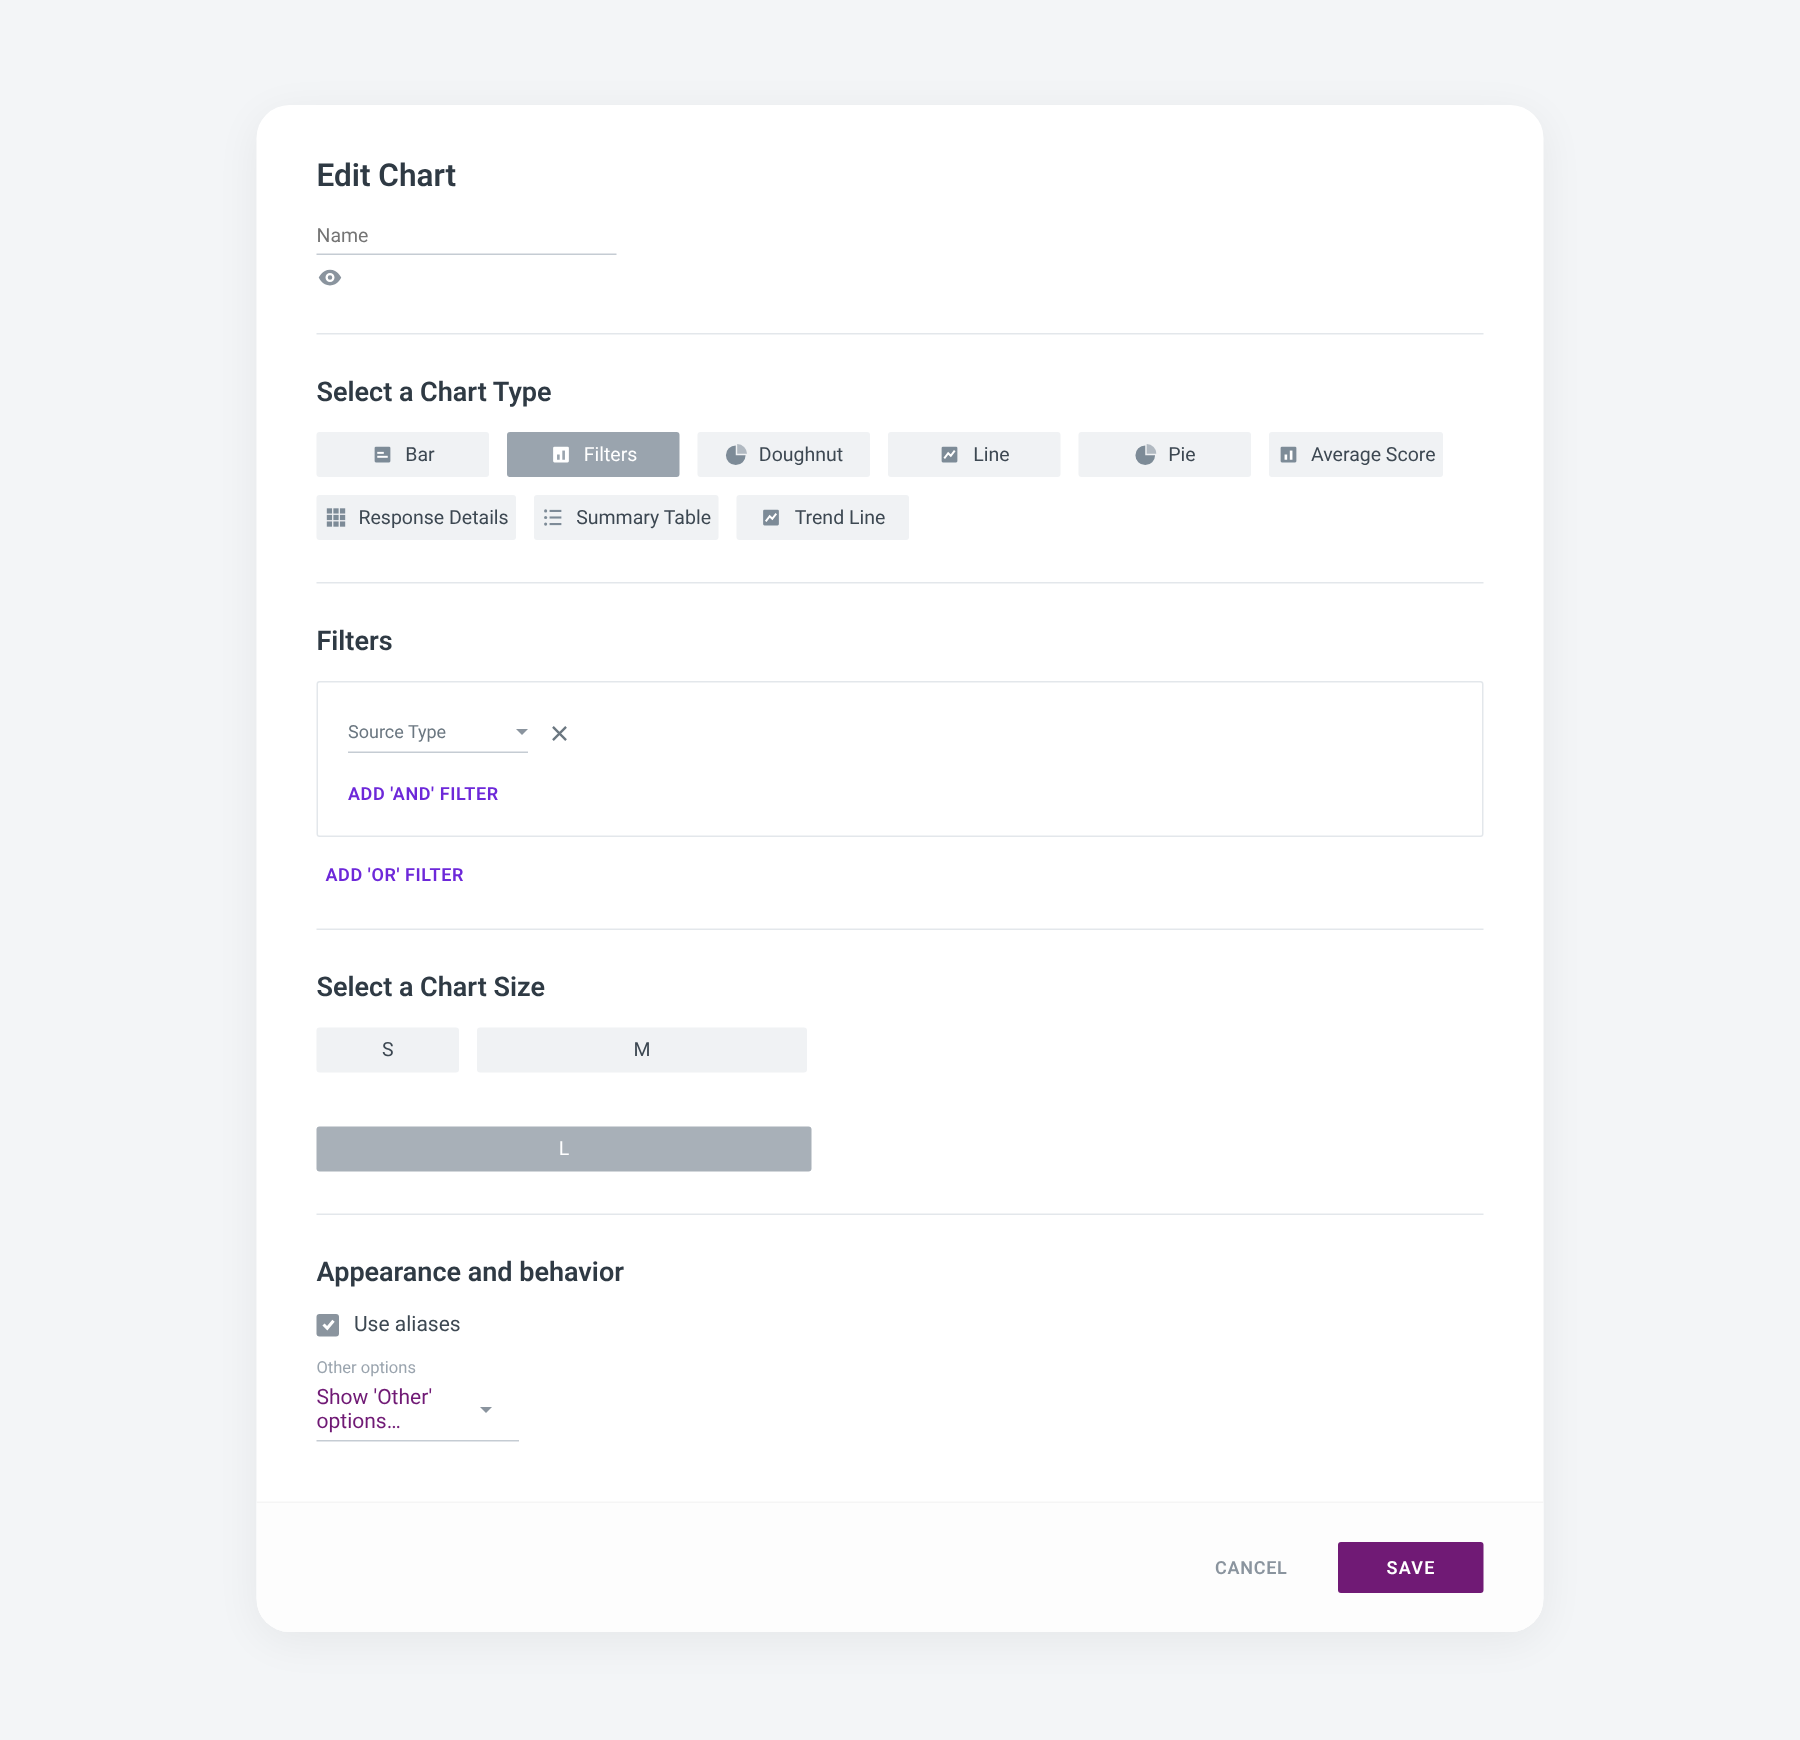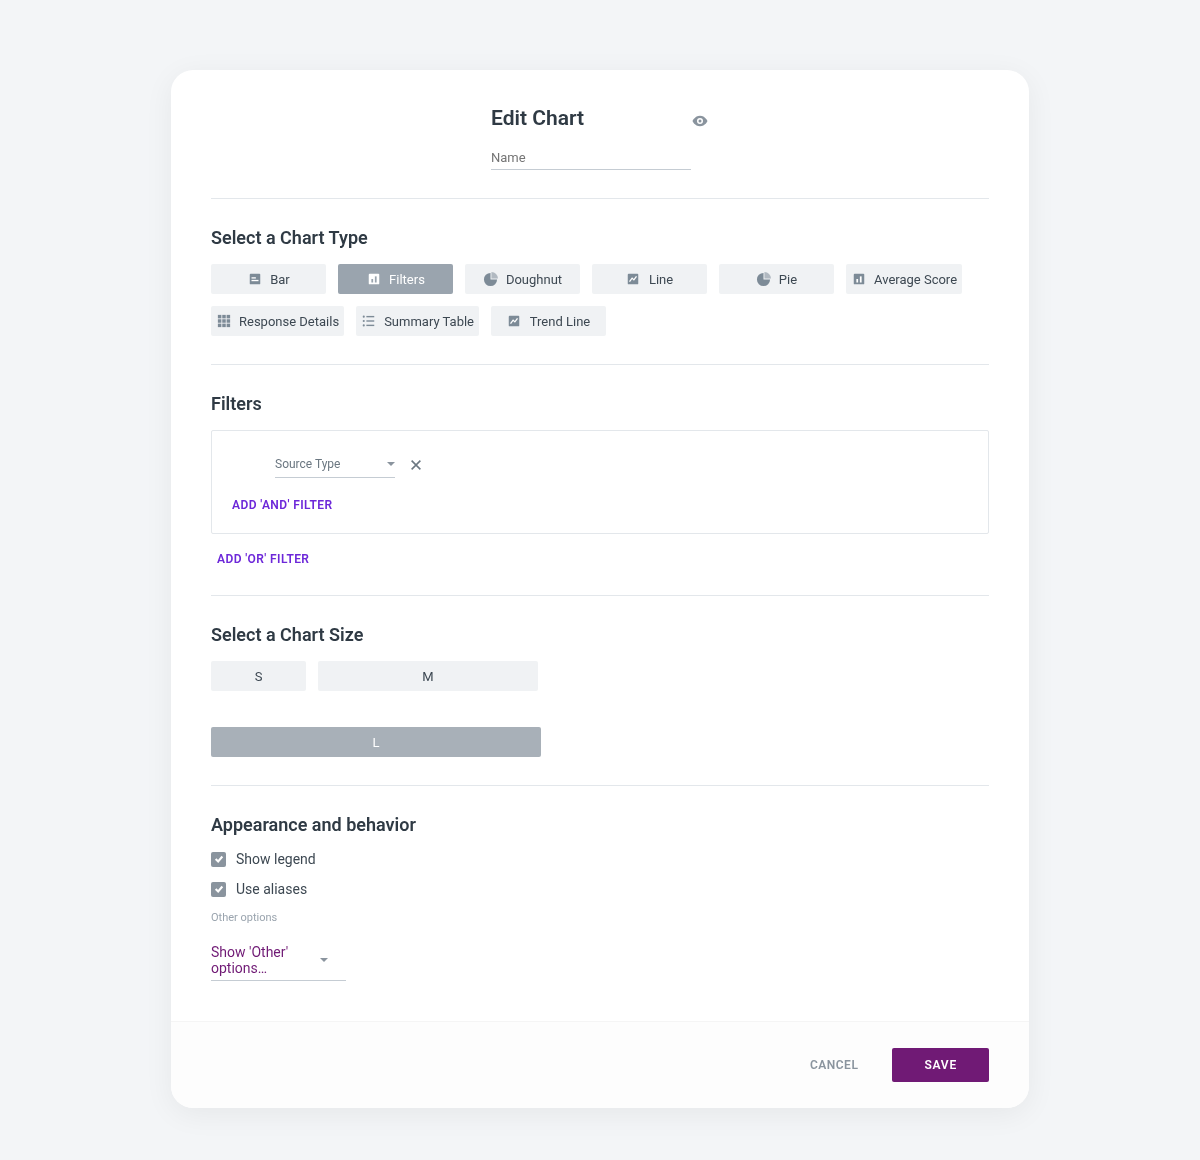--- a/index.html
+++ b/index.html
@@ -6,21 +6,21 @@
   body { background: #f3f5f7; display: flex; justify-content: center; align-items: flex-start; padding: 70px 0; }
   .card {
     width: 858px;
     background: #fff;
     border-radius: 22px;
     box-shadow: 0 6px 30px rgba(0,0,0,0.06);
     padding: 36px 40px 0 40px;
     position: relative;
     overflow: hidden;
   }
-  .header-row { display: flex; justify-content: center; align-items: flex-start; }
+  .header-row { display: flex; justify-content: center; align-items: flex-start; flex-direction: column; }
   .title { font-size: 21px; font-weight: 600; color: #2f3a44; margin-bottom: 16px; }
   .preview-eye { color: #7d8b97; display: flex; align-items: center; cursor: pointer; margin-top: 6px; }
   .name-field {
     width: 200px;
     border: none;
     border-bottom: 1px solid #c5ccd3;
     font-size: 13px;
     color: #9aa4ae;
     padding: 4px 0;
     outline: none;
@@ -63,21 +63,20 @@
     border: none;
     border-bottom: 1px solid #c5ccd3;
     font-size: 12px;
     color: #6b7781;
     padding: 6px 0;
     background: transparent;
     display:flex;
     justify-content: space-between;
     align-items:center;
     cursor: pointer;
-    margin-left: 43px;
   }
   .caret-down { border-left:4px solid transparent; border-right:4px solid transparent; border-top:4px solid #8a949e; display:inline-block; }
   .x-icon { color: #6b7781; cursor: pointer; padding:2px; display:flex; }
   .link-btn {
     background:none; border:none; font-size:12px; letter-spacing:0.4px;
     font-weight:600; color:#6d28d9; cursor:pointer; padding:0;
   }
 
   .size-row { display: flex; gap: 12px; flex-wrap: wrap; }
   .size-btn {
@@ -89,21 +88,21 @@
   .size-btn.selected { background:#a8b0b8; color:#fff; }
 
   .check-row { display:flex; align-items:center; gap:10px; font-size:14px; color:#3d4852; margin-bottom:14px; }
   .chk {
     width:15px; height:15px; background:#8a949e; border-radius:2px;
     display:inline-flex; align-items:center; justify-content:center;
     cursor:pointer;
   }
   .chk svg { stroke:#fff; stroke-width:2.5; fill:none; }
 
-  .small-label { font-size:11px; color:#9aa4ae; margin-bottom:16px; display:block; }
+  .small-label { font-size:11px; color:#9aa4ae; margin-bottom:2px; display:block; }
   .opt-select {
     border:none; border-bottom:1px solid #c5ccd3; font-size:14px; color:#701a75;
     padding:4px 18px 4px 0; background:transparent; width:135px;
     display:flex; justify-content:space-between; align-items:center; cursor:pointer;
   }
 
   .footer {
     margin: 40px -40px 0 -40px;
     border-top:1px solid rgba(0,0,0,0.03);
     background:#fdfdfd;
@@ -279,28 +278,20 @@
   <hr class="divider">
 
   <div class="section-title">Appearance and behavior</div>
 
   <div class="check-row">
     <span class="chk">
         <svg width="10" height="10" viewBox="0 0 12 12">
           <polyline points="2,6 5,9 10,3"></polyline>
         </svg>
       </span>
-    <span>Show legend</span>
-  </div>
-  <div class="check-row">
-    <span class="chk">
-        <svg width="10" height="10" viewBox="0 0 12 12">
-          <polyline points="2,6 5,9 10,3"></polyline>
-        </svg>
-      </span>
     <span>Use aliases</span>
   </div>
 
   <span class="small-label">Other options</span>
   <div class="opt-select">
     <span>Show 'Other' options…</span>
     <span class="caret-down"></span>
   </div>
 
   <div class="footer">

